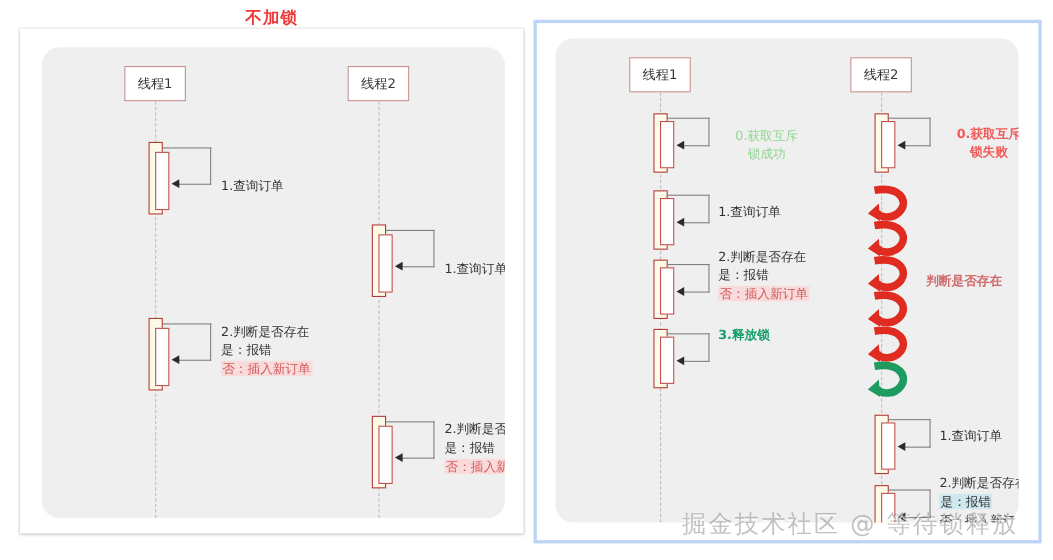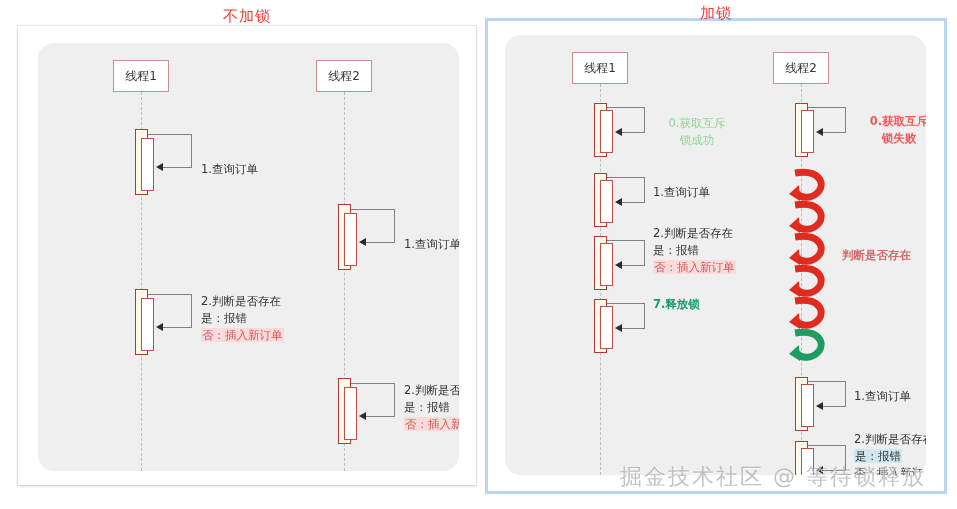--- a/index.html
+++ b/index.html
@@ -15,21 +15,21 @@
   
   .panel { position: absolute; background: #ffffff; }
   .panel.left  { left: 18px;  top: 26px; width: 458px; height: 459px;
                  box-shadow: 0 1px 3px rgba(0,0,0,.16), 0 0 0 1px #ececec; }
   .panel.right { left: 485px; top: 18px; width: 462px; height: 476px;
                  background:#ffffff; border: 3px solid #bcd4f6; }
 
   .panel-title {
     position: absolute; top: -1px; left: 0; width: 100%;
     text-align: center; z-index: 40;
-    color: #f03838; font-weight: normal; font-size: 15px;
+    color: #f03838; font-weight: bold; font-size: 15px;
     letter-spacing: 1px; line-height: 1;
     font-family: "DejaVu Sans", "Liberation Sans", sans-serif;
   }
   .panel.left  .panel-title { top: -17px; }
   .panel.right .panel-title { top: -15px; }
 
   
   .canvas {
     position: absolute; background: #efefef; border-radius: 16px;
     overflow: hidden;
@@ -166,21 +166,20 @@
       <div class="label" style="left:366px; top:339px;">
         <div>2.判断是否存在</div>
         <div>是：报错</div>
         <div><span class="hl-pink">否：插入新订单</span></div>
       </div>
 
     </div>
   </div>
 
   <div class="panel right">
-    <div class="panel-title">加锁</div>
     <div class="canvas">
 
       <div class="lifeline" style="left:95px; top:49px; height:391px;"></div>
       <div class="lifeline" style="left:296px; top:49px; height:391px;"></div>
 
       <div class="head" style="left:67px; top:17px;">
         <span>线程1</span>
       </div>
       <div class="head" style="left:268px; top:17px;">
         <span>线程2</span>
@@ -227,21 +226,21 @@
 
       <div class="act-outer" style="left:89px; top:264px; height:54px;"></div>
       <div class="act-inner" style="left:95px; top:271px; height:43px;"></div>
       <div class="selfcall" style="left:102px; top:268px; width:38px; height:26px;">
         <div class="top" style="width:38px;"></div>
         <div class="side" style="left:37px; height:26px;"></div>
         <div class="bot" style="top:25px; width:28px; left:10px;"></div>
         <div class="head-tri" style="left:8px; top:21px;"></div>
       </div>
       <div class="label green-dark" style="left:148px; top:261px;">
-        <div>7.释放锁</div>
+        <div>3.释放锁</div>
       </div>
 
       <div class="act-outer" style="left:290px; top:68px; height:54px;"></div>
       <div class="act-inner" style="left:296px; top:75px; height:43px;"></div>
       <div class="selfcall" style="left:303px; top:72px; width:38px; height:26px;">
         <div class="top" style="width:38px;"></div>
         <div class="side" style="left:37px; height:26px;"></div>
         <div class="bot" style="top:25px; width:28px; left:10px;"></div>
         <div class="head-tri" style="left:8px; top:21px;"></div>
       </div>

